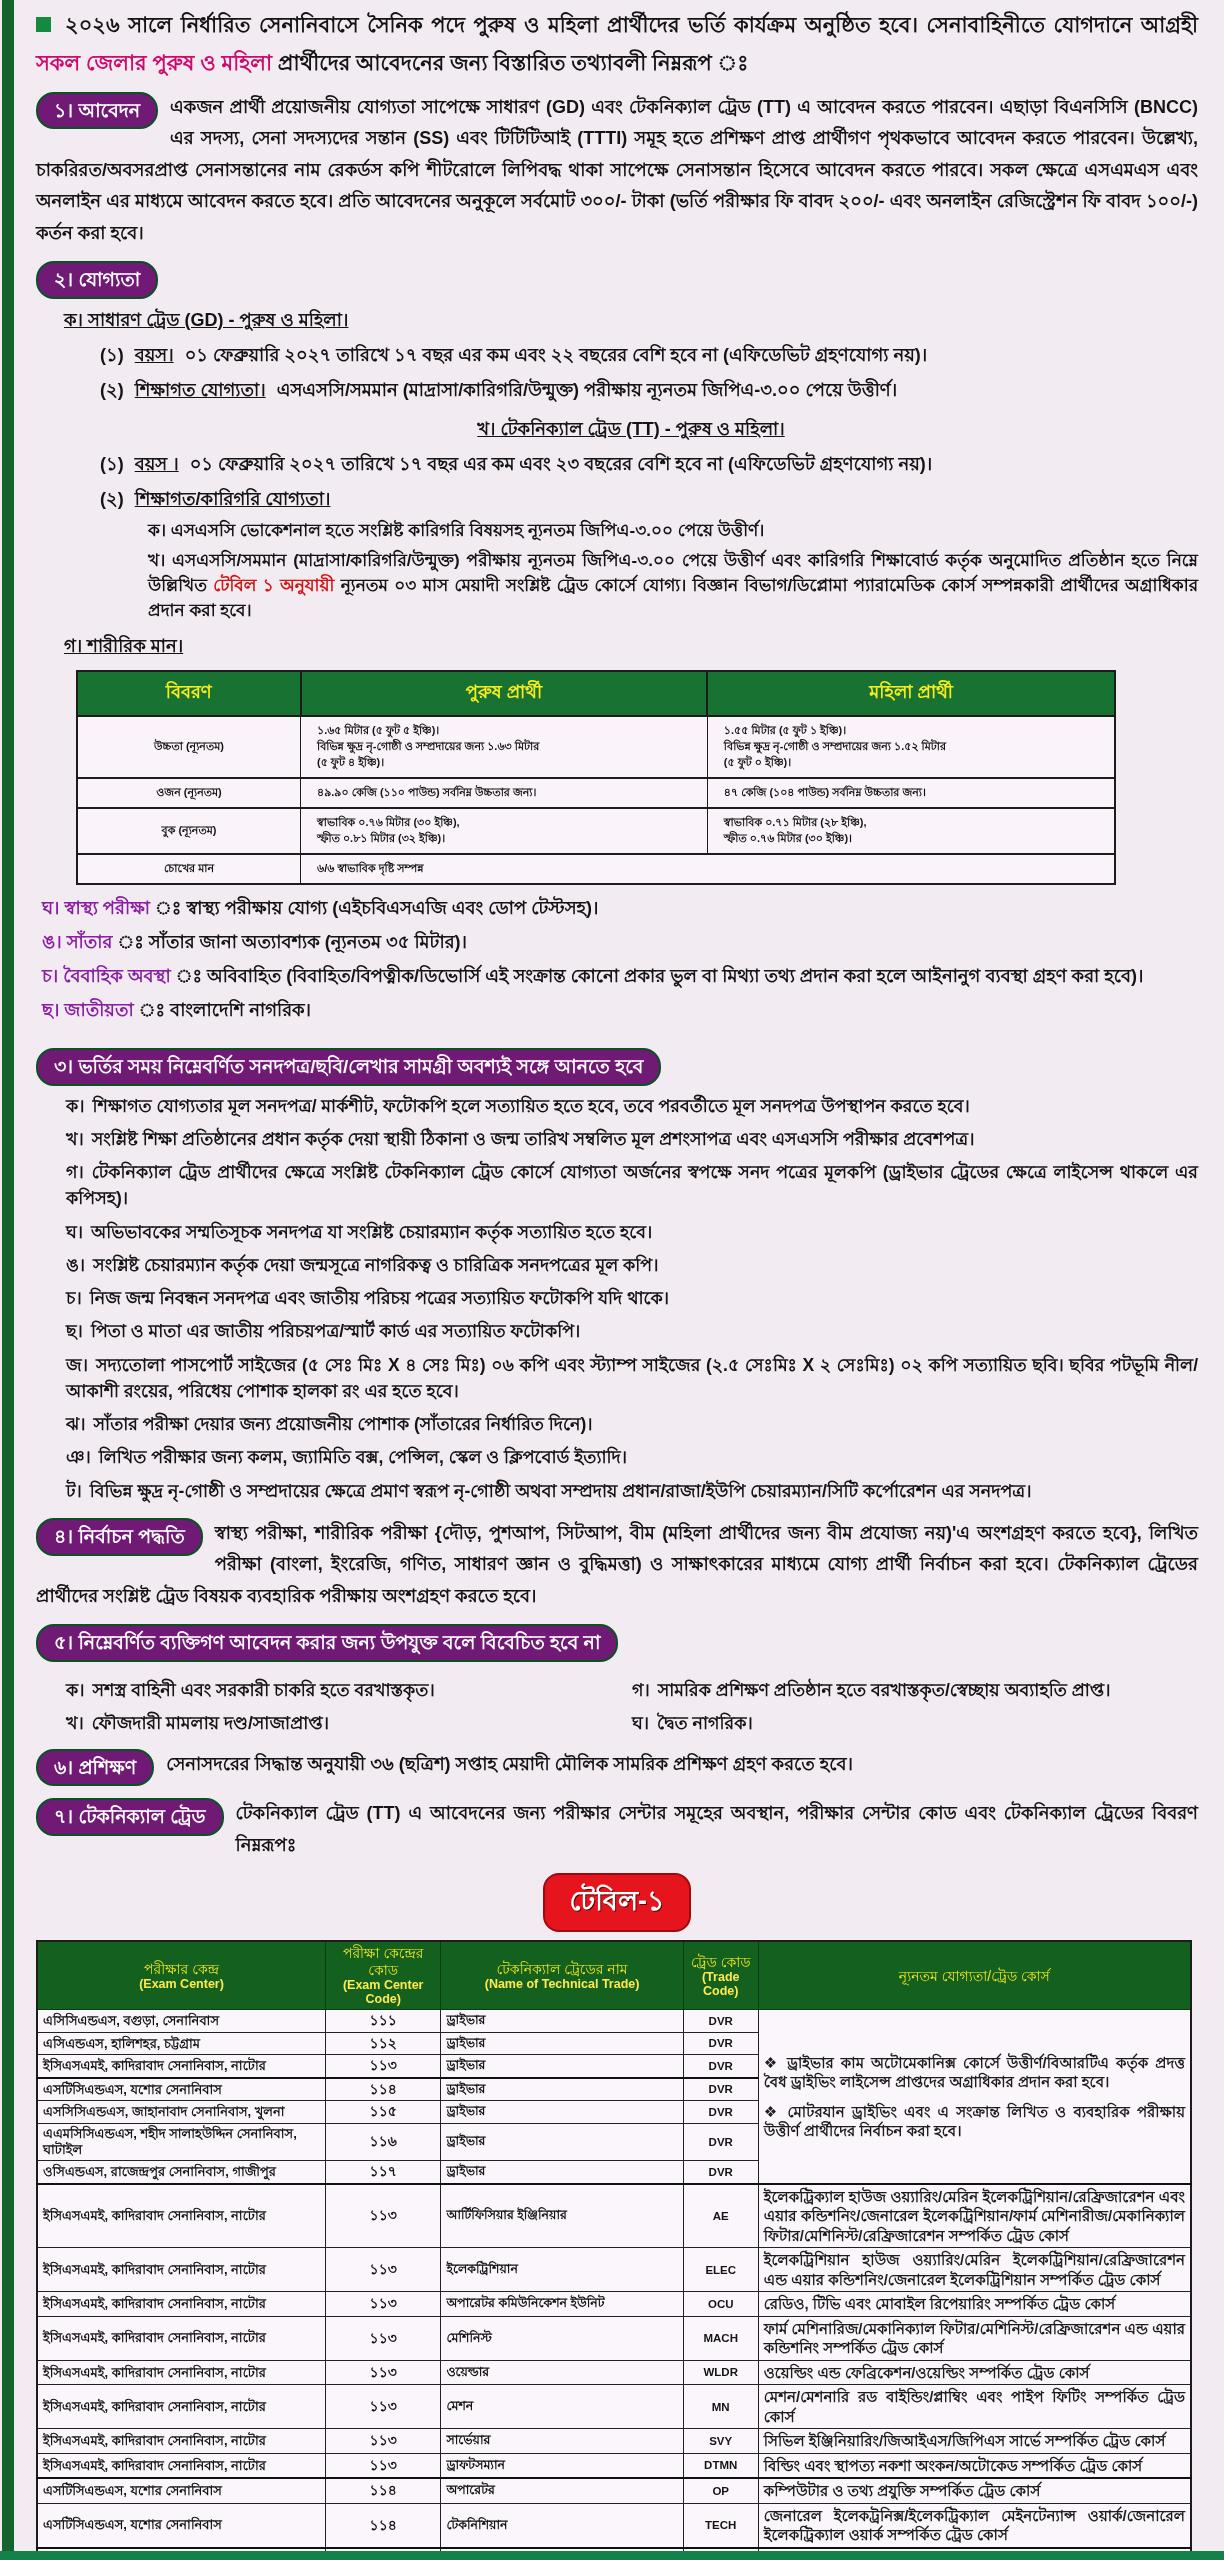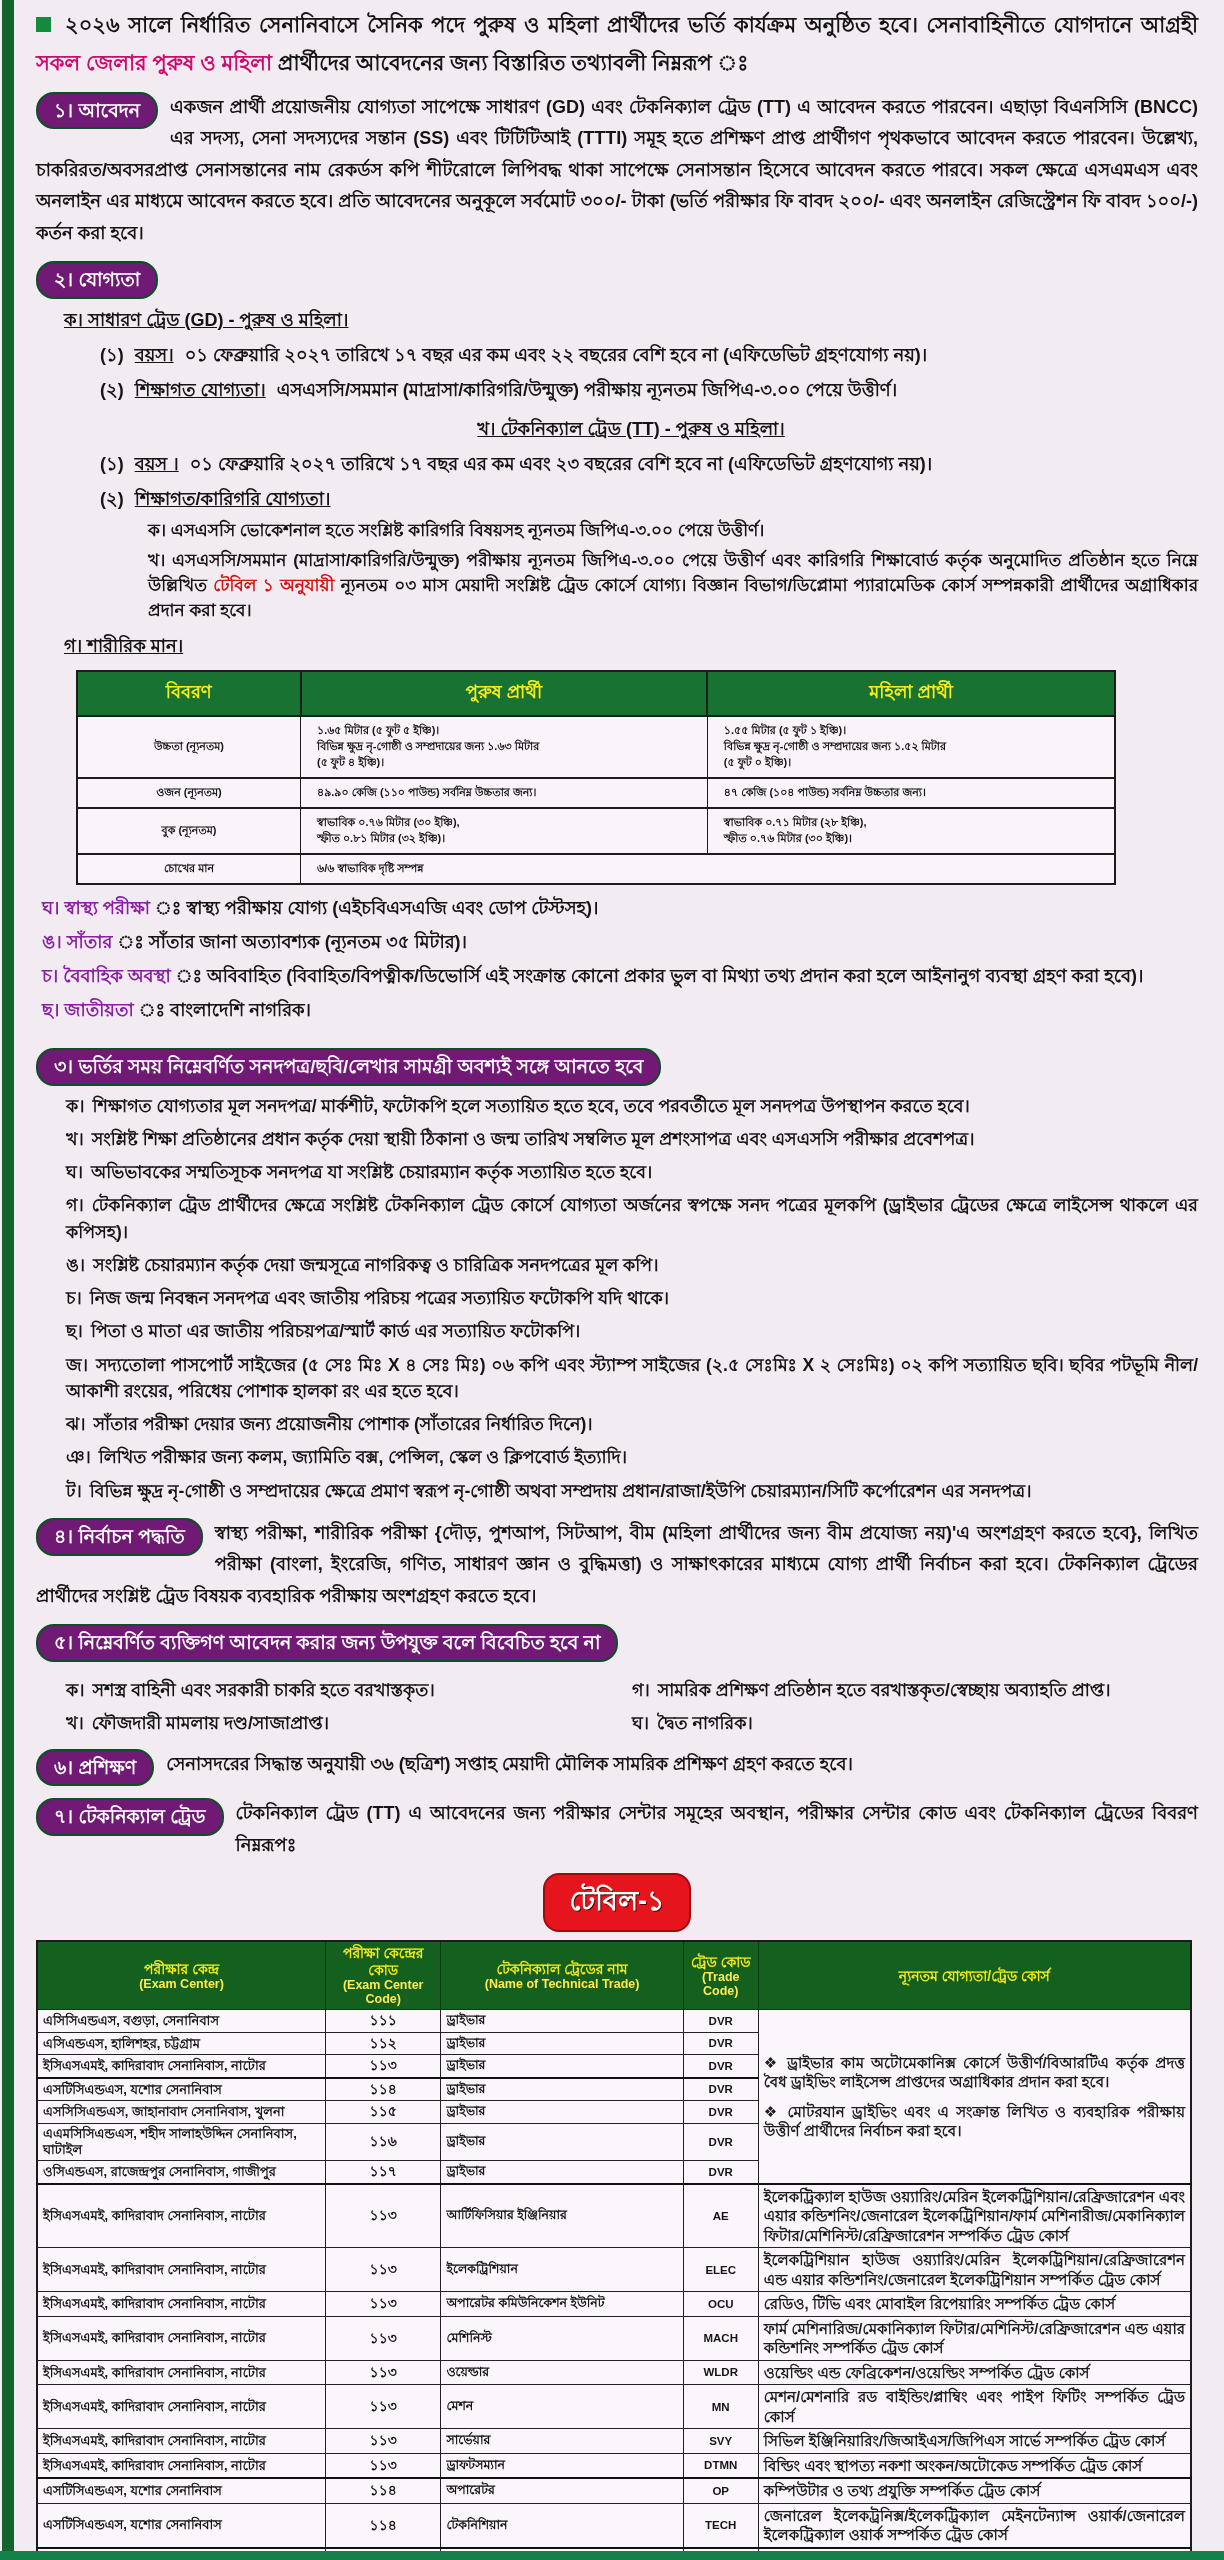--- a/index.html
+++ b/index.html
@@ -69,21 +69,21 @@
     padding:5px 24px;border-radius:16px;border:2px solid #9d0b10;
     text-shadow:1px 1px 0 #5a0000;
   }
 
   
   .main{width:1156px;border:2px solid #1c1c1c;background:#fbf6fb;table-layout:fixed;}
   .main th{
     background:#14601f;color:#f4e81e;border:1px solid #0c3a14;
     padding:3px 2px;line-height:1.15;vertical-align:middle;
   }
-  .main th .bn{font-size:14px;font-weight:700;}
+  .main th .bn{font-size:14px;font-weight:400;}
   .main th .en{font-size:12.5px;font-weight:700;color:#ffe94d;}
   .main td{
     border:1px solid #222;padding:2px 5px;font-weight:600;
     font-size:12.5px;line-height:1.25;vertical-align:middle;
   }
   .main td.center-name{text-align:left;font-size:13px;}
   .main td.code{text-align:center;font-size:14px;font-weight:700;}
   .main td.trade{text-align:left;font-size:12.5px;}
   .main td.tcode{text-align:center;font-size:11.5px;font-weight:700;}
   .main td.qual{font-size:15px;line-height:1.3;color:#1d1d1d;text-align:justify;}
@@ -179,22 +179,22 @@
         <div class="extra"><span class="purple">চ। </span><span class="purple">বৈবাহিক অবস্থা</span> <span>ঃ অবিবাহিত (বিবাহিত/বিপত্নীক/ডিভোর্সি এই সংক্রান্ত কোনো প্রকার ভুল বা মিথ্যা তথ্য প্রদান করা হলে আইনানুগ ব্যবস্থা গ্রহণ করা হবে)।</span></div>
         <div class="extra"><span class="purple">ছ। </span><span class="purple">জাতীয়তা</span> <span>ঃ বাংলাদেশি নাগরিক।</span></div>
       </div>
   </div>
 
   <div style="margin-top:24px;">
     <span class="pill long">৩। ভর্তির সময় নিম্নেবর্ণিত সনদপত্র/ছবি/লেখার সামগ্রী অবশ্যই সঙ্গে আনতে হবে</span>
     <div id="s3-list">
         <div class="item3"><span class="k">ক।</span><span>শিক্ষাগত যোগ্যতার মূল সনদপত্র/ মার্কশীট, ফটোকপি হলে সত্যায়িত হতে হবে, তবে পরবর্তীতে মূল সনদপত্র উপস্থাপন করতে হবে।</span></div>
         <div class="item3"><span class="k">খ।</span><span>সংশ্লিষ্ট শিক্ষা প্রতিষ্ঠানের প্রধান কর্তৃক দেয়া স্থায়ী ঠিকানা ও জন্ম তারিখ সম্বলিত মূল প্রশংসাপত্র এবং এসএসসি পরীক্ষার প্রবেশপত্র।</span></div>
+        <div class="item3"><span class="k">গ।</span><span>টেকনিক্যাল ট্রেড প্রার্থীদের ক্ষেত্রে সংশ্লিষ্ট টেকনিক্যাল ট্রেড কোর্সে যোগ্যতা অর্জনের স্বপক্ষে সনদ পত্রের মূলকপি (ড্রাইভার ট্রেডের ক্ষেত্রে লাইসেন্স থাকলে এর কপিসহ)।</span></div>
         <div class="item3"><span class="k">ঘ।</span><span>অভিভাবকের সম্মতিসূচক সনদপত্র যা সংশ্লিষ্ট চেয়ারম্যান কর্তৃক সত্যায়িত হতে হবে।</span></div>
-        <div class="item3"><span class="k">গ।</span><span>টেকনিক্যাল ট্রেড প্রার্থীদের ক্ষেত্রে সংশ্লিষ্ট টেকনিক্যাল ট্রেড কোর্সে যোগ্যতা অর্জনের স্বপক্ষে সনদ পত্রের মূলকপি (ড্রাইভার ট্রেডের ক্ষেত্রে লাইসেন্স থাকলে এর কপিসহ)।</span></div>
         <div class="item3"><span class="k">ঙ।</span><span>সংশ্লিষ্ট চেয়ারম্যান কর্তৃক দেয়া জন্মসূত্রে নাগরিকত্ব ও চারিত্রিক সনদপত্রের মূল কপি।</span></div>
         <div class="item3"><span class="k">চ।</span><span>নিজ জন্ম নিবন্ধন সনদপত্র এবং জাতীয় পরিচয় পত্রের সত্যায়িত ফটোকপি যদি থাকে।</span></div>
         <div class="item3"><span class="k">ছ।</span><span>পিতা ও মাতা এর জাতীয় পরিচয়পত্র/স্মার্ট কার্ড এর সত্যায়িত ফটোকপি।</span></div>
         <div class="item3"><span class="k">জ।</span><span>সদ্যতোলা পাসপোর্ট সাইজের (৫ সেঃ মিঃ X ৪ সেঃ মিঃ) ০৬ কপি এবং স্ট্যাম্প সাইজের (২.৫ সেঃমিঃ X ২ সেঃমিঃ) ০২ কপি সত্যায়িত ছবি। ছবির পটভূমি নীল/আকাশী রংয়ের, পরিধেয় পোশাক হালকা রং এর হতে হবে।</span></div>
         <div class="item3"><span class="k">ঝ।</span><span>সাঁতার পরীক্ষা দেয়ার জন্য প্রয়োজনীয় পোশাক (সাঁতারের নির্ধারিত দিনে)।</span></div>
         <div class="item3"><span class="k">ঞ।</span><span>লিখিত পরীক্ষার জন্য কলম, জ্যামিতি বক্স, পেন্সিল, স্কেল ও ক্লিপবোর্ড ইত্যাদি।</span></div>
         <div class="item3"><span class="k">ট।</span><span>বিভিন্ন ক্ষুদ্র নৃ-গোষ্ঠী ও সম্প্রদায়ের ক্ষেত্রে প্রমাণ স্বরূপ নৃ-গোষ্ঠী অথবা সম্প্রদায় প্রধান/রাজা/ইউপি চেয়ারম্যান/সিটি কর্পোরেশন এর সনদপত্র।</span></div>
       </div>
   </div>
 

